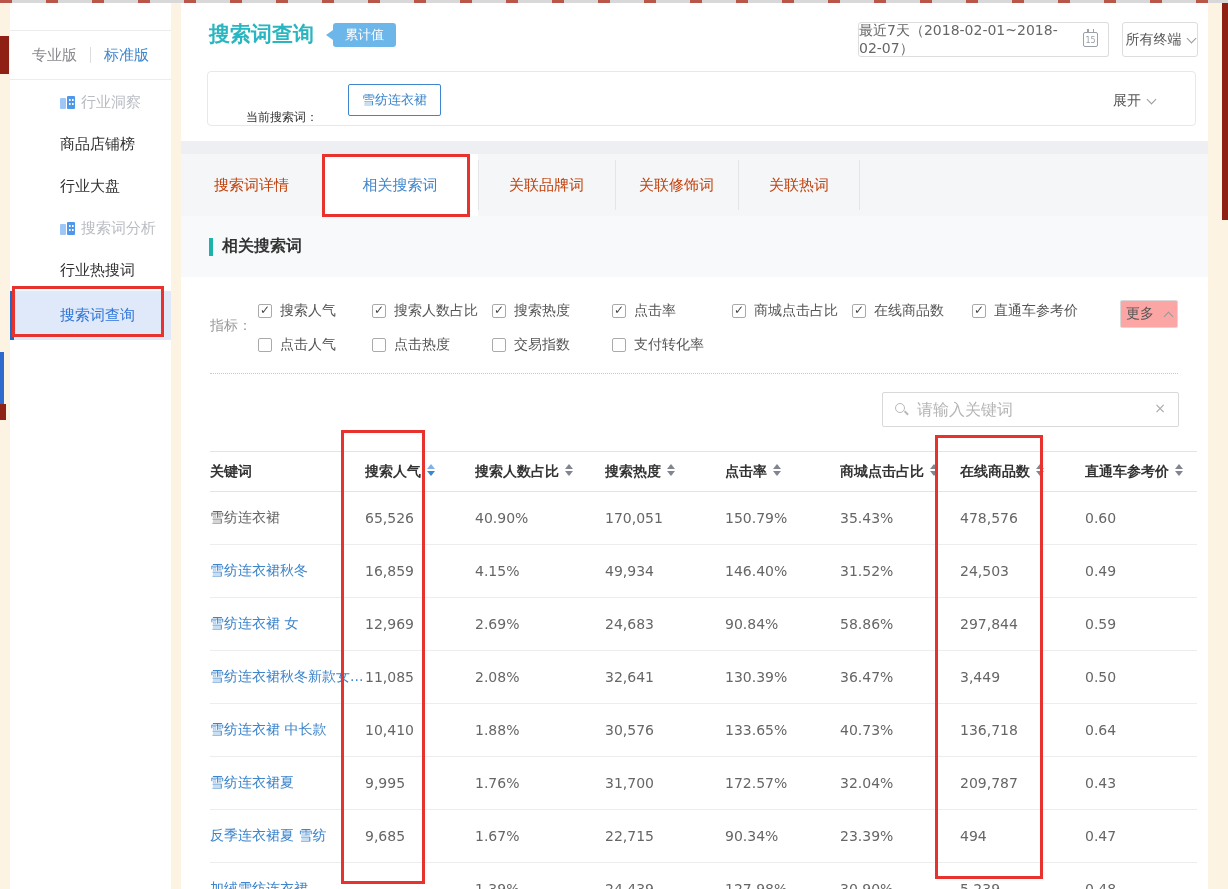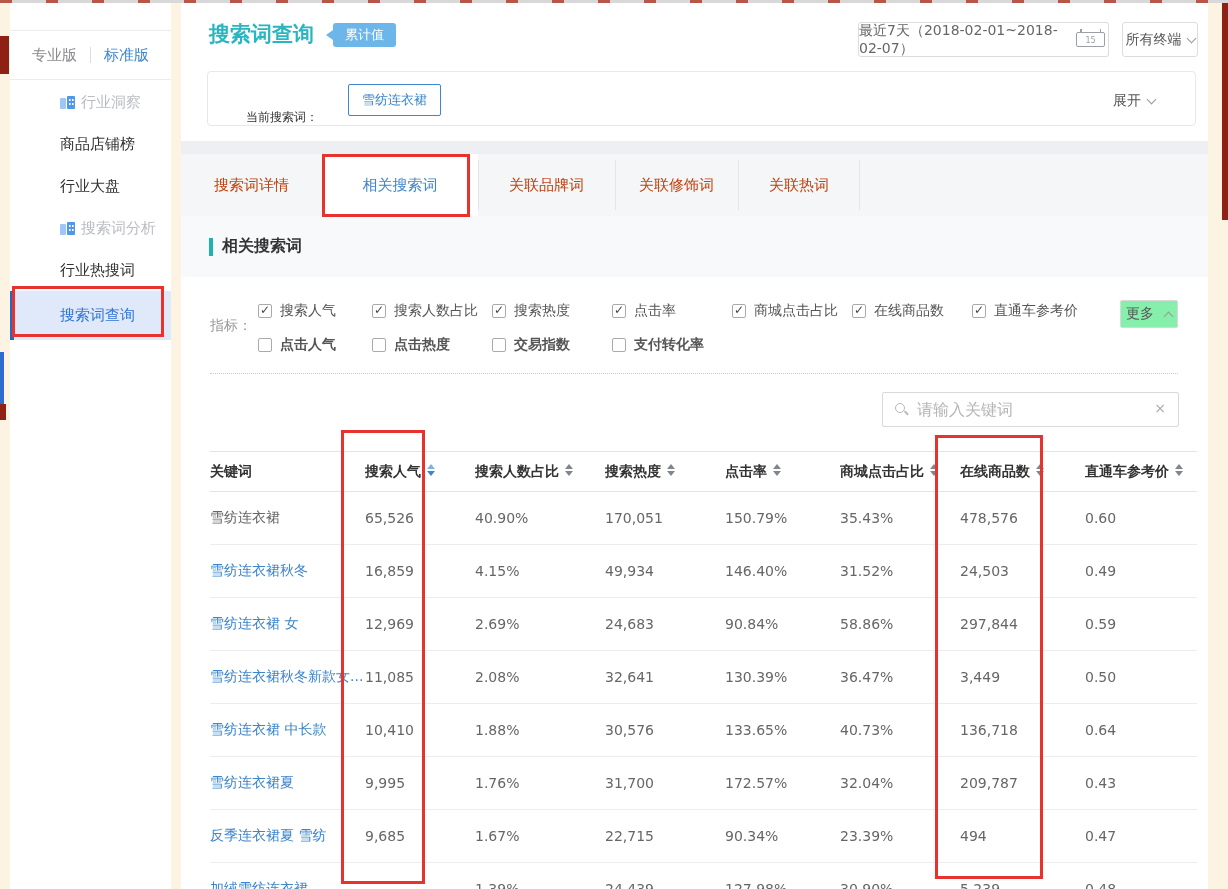--- a/index.html
+++ b/index.html
@@ -43,21 +43,21 @@
   
   #page-title{position:absolute;left:28px;top:17px;font-size:21px;font-weight:bold;color:var(--accent-teal);}
   #title-badge{position:absolute;left:152px;top:20px;background:var(--badge-blue);color:#fff;font-size:13px;
     height:24px;line-height:24px;padding:0 12px;border-radius:3px;}
   #title-badge::before{content:"";position:absolute;left:-7px;top:7px;
     border-top:5px solid transparent;border-bottom:5px solid transparent;border-right:7px solid var(--badge-blue);}
   #date-box{position:absolute;left:677px;top:19px;width:216px;height:35px;border:1px solid #ddd;border-radius:3px 0 0 3px;
     display:flex;align-items:center;justify-content:center;font-size:14px;color:#666;cursor:pointer;background:#fff;}
   #cal-btn{position:absolute;left:892px;top:19px;width:36px;height:35px;border:1px solid #ddd;border-left:none;border-radius:0 3px 3px 0;
     display:flex;align-items:center;justify-content:center;cursor:pointer;background:#fff;}
-  .cal{width:29px;height:15px;border:1.5px solid #9aa0a6;border-radius:2px;position:relative;
+  .cal{width:15px;height:15px;border:1.5px solid #9aa0a6;border-radius:2px;position:relative;
     font-size:8px;color:#9aa0a6;text-align:center;line-height:15px;}
   .cal::before,.cal::after{content:"";position:absolute;top:-4px;width:1.5px;height:4px;background:#9aa0a6;}
   .cal::before{left:3px;} .cal::after{right:3px;}
   #terminal-box{position:absolute;left:941px;top:19px;width:76px;height:35px;border:1px solid #ddd;border-radius:3px;
     display:flex;align-items:center;justify-content:center;font-size:14px;color:#555;cursor:pointer;background:#fff;gap:6px;}
 
   .chev{display:inline-block;width:7px;height:7px;border-right:1.5px solid #999;border-bottom:1.5px solid #999;
     transform:rotate(45deg);margin-top:-3px;}
   .chev.up{transform:rotate(-135deg);margin-top:4px;}
 
@@ -80,26 +80,26 @@
   .tab.active::before{display:none;}
 
   
   #section-strip{position:absolute;left:0;top:213px;width:1027px;height:61px;background:#f8f9fb;display:flex;align-items:center;}
   #section-title{display:flex;align-items:center;margin-left:28px;font-size:16px;font-weight:bold;color:#333;}
   #section-title .bar{width:4px;height:18px;background:#1bb3ac;margin-right:9px;}
 
   
   #metrics-label{position:absolute;left:29px;top:314px;font-size:14px;color:#999;}
   .m-row{position:absolute;left:0;width:1027px;height:18px;}
-  #m-row1{top:299px;} #m-row2{top:333px;font-weight:bold;}
+  #m-row1{top:299px;} #m-row2{top:333px;}
   .metric{position:absolute;display:flex;align-items:center;font-size:14px;color:#555;cursor:pointer;}
   .cb{width:14px;height:14px;border:1px solid #aaa;border-radius:2px;background:#fff;margin-right:8px;position:relative;}
   .cb.checked::after{content:"✓";position:absolute;left:1px;top:-2px;font-size:12px;color:#444;font-weight:bold;}
   #more-btn{position:absolute;left:939px;top:297px;width:58px;height:28px;border:1px solid #d9d9d9;border-radius:2px;
-    background:#86efac;font-size:14px;color:#555;display:flex;align-items:center;justify-content:center;gap:11px;cursor:pointer;}
+    background:#fca5a5;font-size:14px;color:#555;display:flex;align-items:center;justify-content:center;gap:11px;cursor:pointer;}
   #dotted-sep{position:absolute;left:29px;top:370px;width:968px;border-top:1px dotted #c9c9c9;}
 
   
   #search-box{position:absolute;left:701px;top:389px;width:297px;height:35px;border:1px solid #d9d9d9;border-radius:2px;background:#fff;}
   #search-box input{position:absolute;left:34px;top:0;width:230px;height:33px;border:none;outline:none;font-size:16px;color:#333;}
   #search-box input::placeholder{color:#b5b5b5;}
   .mag{position:absolute;left:12px;top:10px;width:10px;height:10px;border:1.5px solid #b9b9b9;border-radius:50%;}
   .mag::after{content:"";position:absolute;left:8px;top:8px;width:5px;height:1.5px;background:#b9b9b9;transform:rotate(45deg);}
   #search-clear{position:absolute;right:12px;top:7px;font-size:14px;color:#aaa;cursor:pointer;}
 

